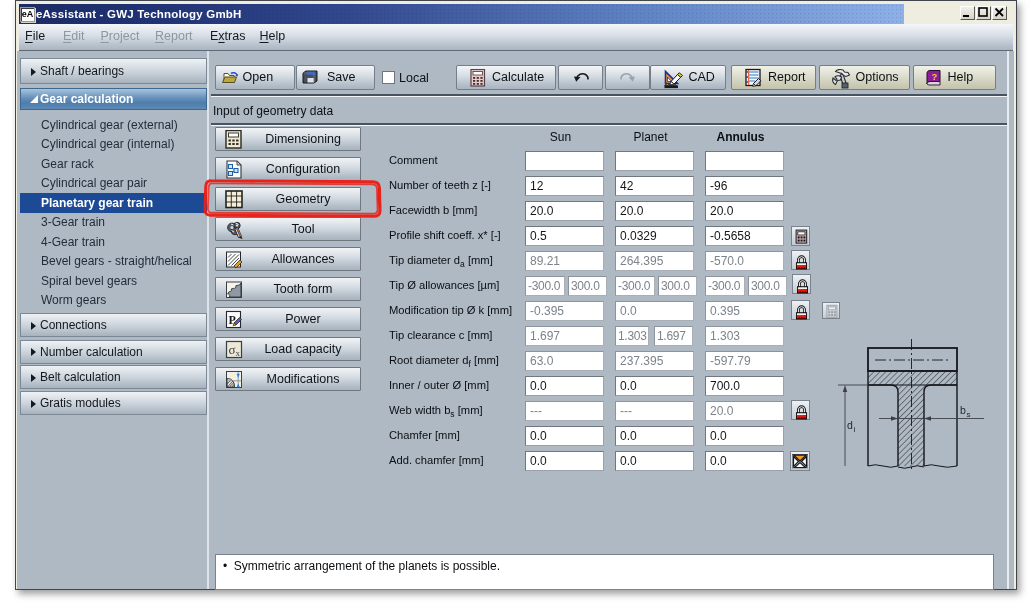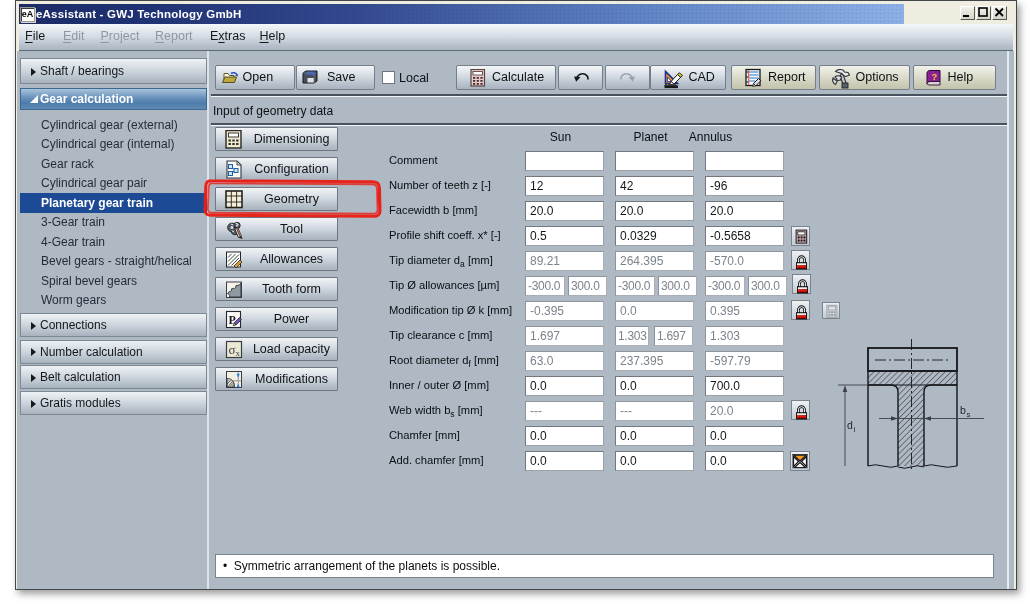--- a/index.html
+++ b/index.html
@@ -62,39 +62,39 @@
 .tbtn .txt { position:absolute; top:4px; }
 .tbtn svg { position:absolute; }
 .tbtn.warm { background:linear-gradient(#f0f1e9 0%, #ddddcd 45%, #cbcbb6 80%, #c4c4ae 100%); }
 #tb-divider { position:absolute; left:0; top:43px; width:796px; height:3px; background:#49535e; border-bottom:1px solid #f4f7f9; }
 #chkbox { position:absolute; left:171px; top:20px; width:13px; height:13px; background:#fff;
   border:1px solid #6e757d; }
 #chklab { position:absolute; left:188px; top:20px; font-size:12.5px; color:#0e1114; }
 #strip-label { position:absolute; left:2px; top:53px; font-size:12px; color:#0c0f12; }
 #strip-divider { position:absolute; left:0; top:72px; width:796px; height:3px; background:#49535e; border-bottom:1px solid #f4f7f9; }
 
-.sbtn { position:absolute; left:4px; width:123px; height:24px; padding-left:30px;
+.sbtn { position:absolute; left:4px; width:146px; height:24px; padding-left:30px;
   background:linear-gradient(#f2f4f6 0%, #d3dae1 45%, #b3bec8 82%, #a9b4bf 100%);
   border:1px solid #6f7780; border-radius:1px; color:#101317; font-size:12.5px;
   text-align:center; line-height:22px; }
 .sbtn svg.ic { position:absolute; left:9px; top:2px; }
 
 .rowlab { position:absolute; left:178px; font-size:11.2px; color:#0b0e11; height:20px; line-height:19px; white-space:nowrap; }
 .rowlab sub { font-size:8.5px; }
 .colhead { position:absolute; top:79px; width:79px; text-align:center; font-size:12px; color:#0b0e11; }
 .fld { position:absolute; height:20px; background:#ffffff; font-size:12px; color:#131619;
   border:1px solid #70777f; border-right-color:#9aa1a9; border-bottom-color:#9aa1a9;
   line-height:18px; padding-left:4px; white-space:nowrap; overflow:hidden; }
 .fld.pair { padding-left:2px; letter-spacing:-0.3px; }
 .fld.ro { color:#7b838b; border-color:#8d949c; border-right-color:#a8afb7; border-bottom-color:#a8afb7; }
 .icobtn { position:absolute; width:19px; height:20px;
   background:linear-gradient(#eef1f4,#c2cbd4); border:1px solid #7a828c; }
 .icobtn svg { position:absolute; left:0; top:0; }
 
-#msg { position:absolute; left:4px; top:503px; width:779px; height:24px; background:#ffffff;
+#msg { position:absolute; left:4px; top:503px; width:779px; height:36px; background:#ffffff;
   border:1px solid #7a828c; font-size:12px; color:#0b0e11; }
 #msg span { position:absolute; left:7px; top:4px; }
 </style>
 </head>
 <body>
 <div id="page">
 <div id="win">
   <div id="titlebar">
     <div id="winicon">eA</div>
     <div id="title-text">eAssistant - GWJ Technology GmbH</div>
@@ -321,21 +321,21 @@
         <rect x="1.5" y="1.5" width="15" height="16" fill="#f3f0e2" stroke="#3a3f45" stroke-width="1"></rect>
         <path d="M2.2 17 V8.5 Q9.5 8.5 9.5 17 Z" fill="none" stroke="#23282e" stroke-width="0.9"></path>
         <path d="M3 16.5 L8 11 M2.5 13.8 L5.6 10.4 M4.8 16.6 L8.9 12.6 M7 16.6 L9.4 14.4" stroke="#23282e" stroke-width="0.8"></path>
         <path d="M2 10.8 H16.2" stroke="#8a9098" stroke-width="0.9"></path>
         <path d="M13.2 2 V17" stroke="#8a9098" stroke-width="0.9"></path>
         <path d="M13.2 7.8 L11.6 3.8 H14.8 Z" fill="#2e7de0"></path>
         <path d="M13.2 13.4 L11.6 17.2 H14.8 Z" fill="#2e7de0"></path>
         </svg>Modifications</div>
       <div class="colhead" style="left:310px;">Sun</div>
       <div class="colhead" style="left:400px;">Planet</div>
-      <div class="colhead" style="left:460px;">Annulus</div>
+      <div class="colhead" style="left:490px;font-weight:bold;">Annulus</div>
       <div class="rowlab" style="top:100px;">Comment</div>
       <div class="fld" style="left:314px;top:100px;width:79px;"></div>
       <div class="fld" style="left:404px;top:100px;width:79px;"></div>
       <div class="fld" style="left:494px;top:100px;width:79px;"></div>
       <div class="rowlab" style="top:125px;">Number of teeth z [-]</div>
       <div class="fld" style="left:314px;top:125px;width:79px;">12</div>
       <div class="fld" style="left:404px;top:125px;width:79px;">42</div>
       <div class="fld" style="left:494px;top:125px;width:79px;">-96</div>
       <div class="rowlab" style="top:150px;">Facewidth b [mm]</div>
       <div class="fld" style="left:314px;top:150px;width:79px;">20.0</div>

